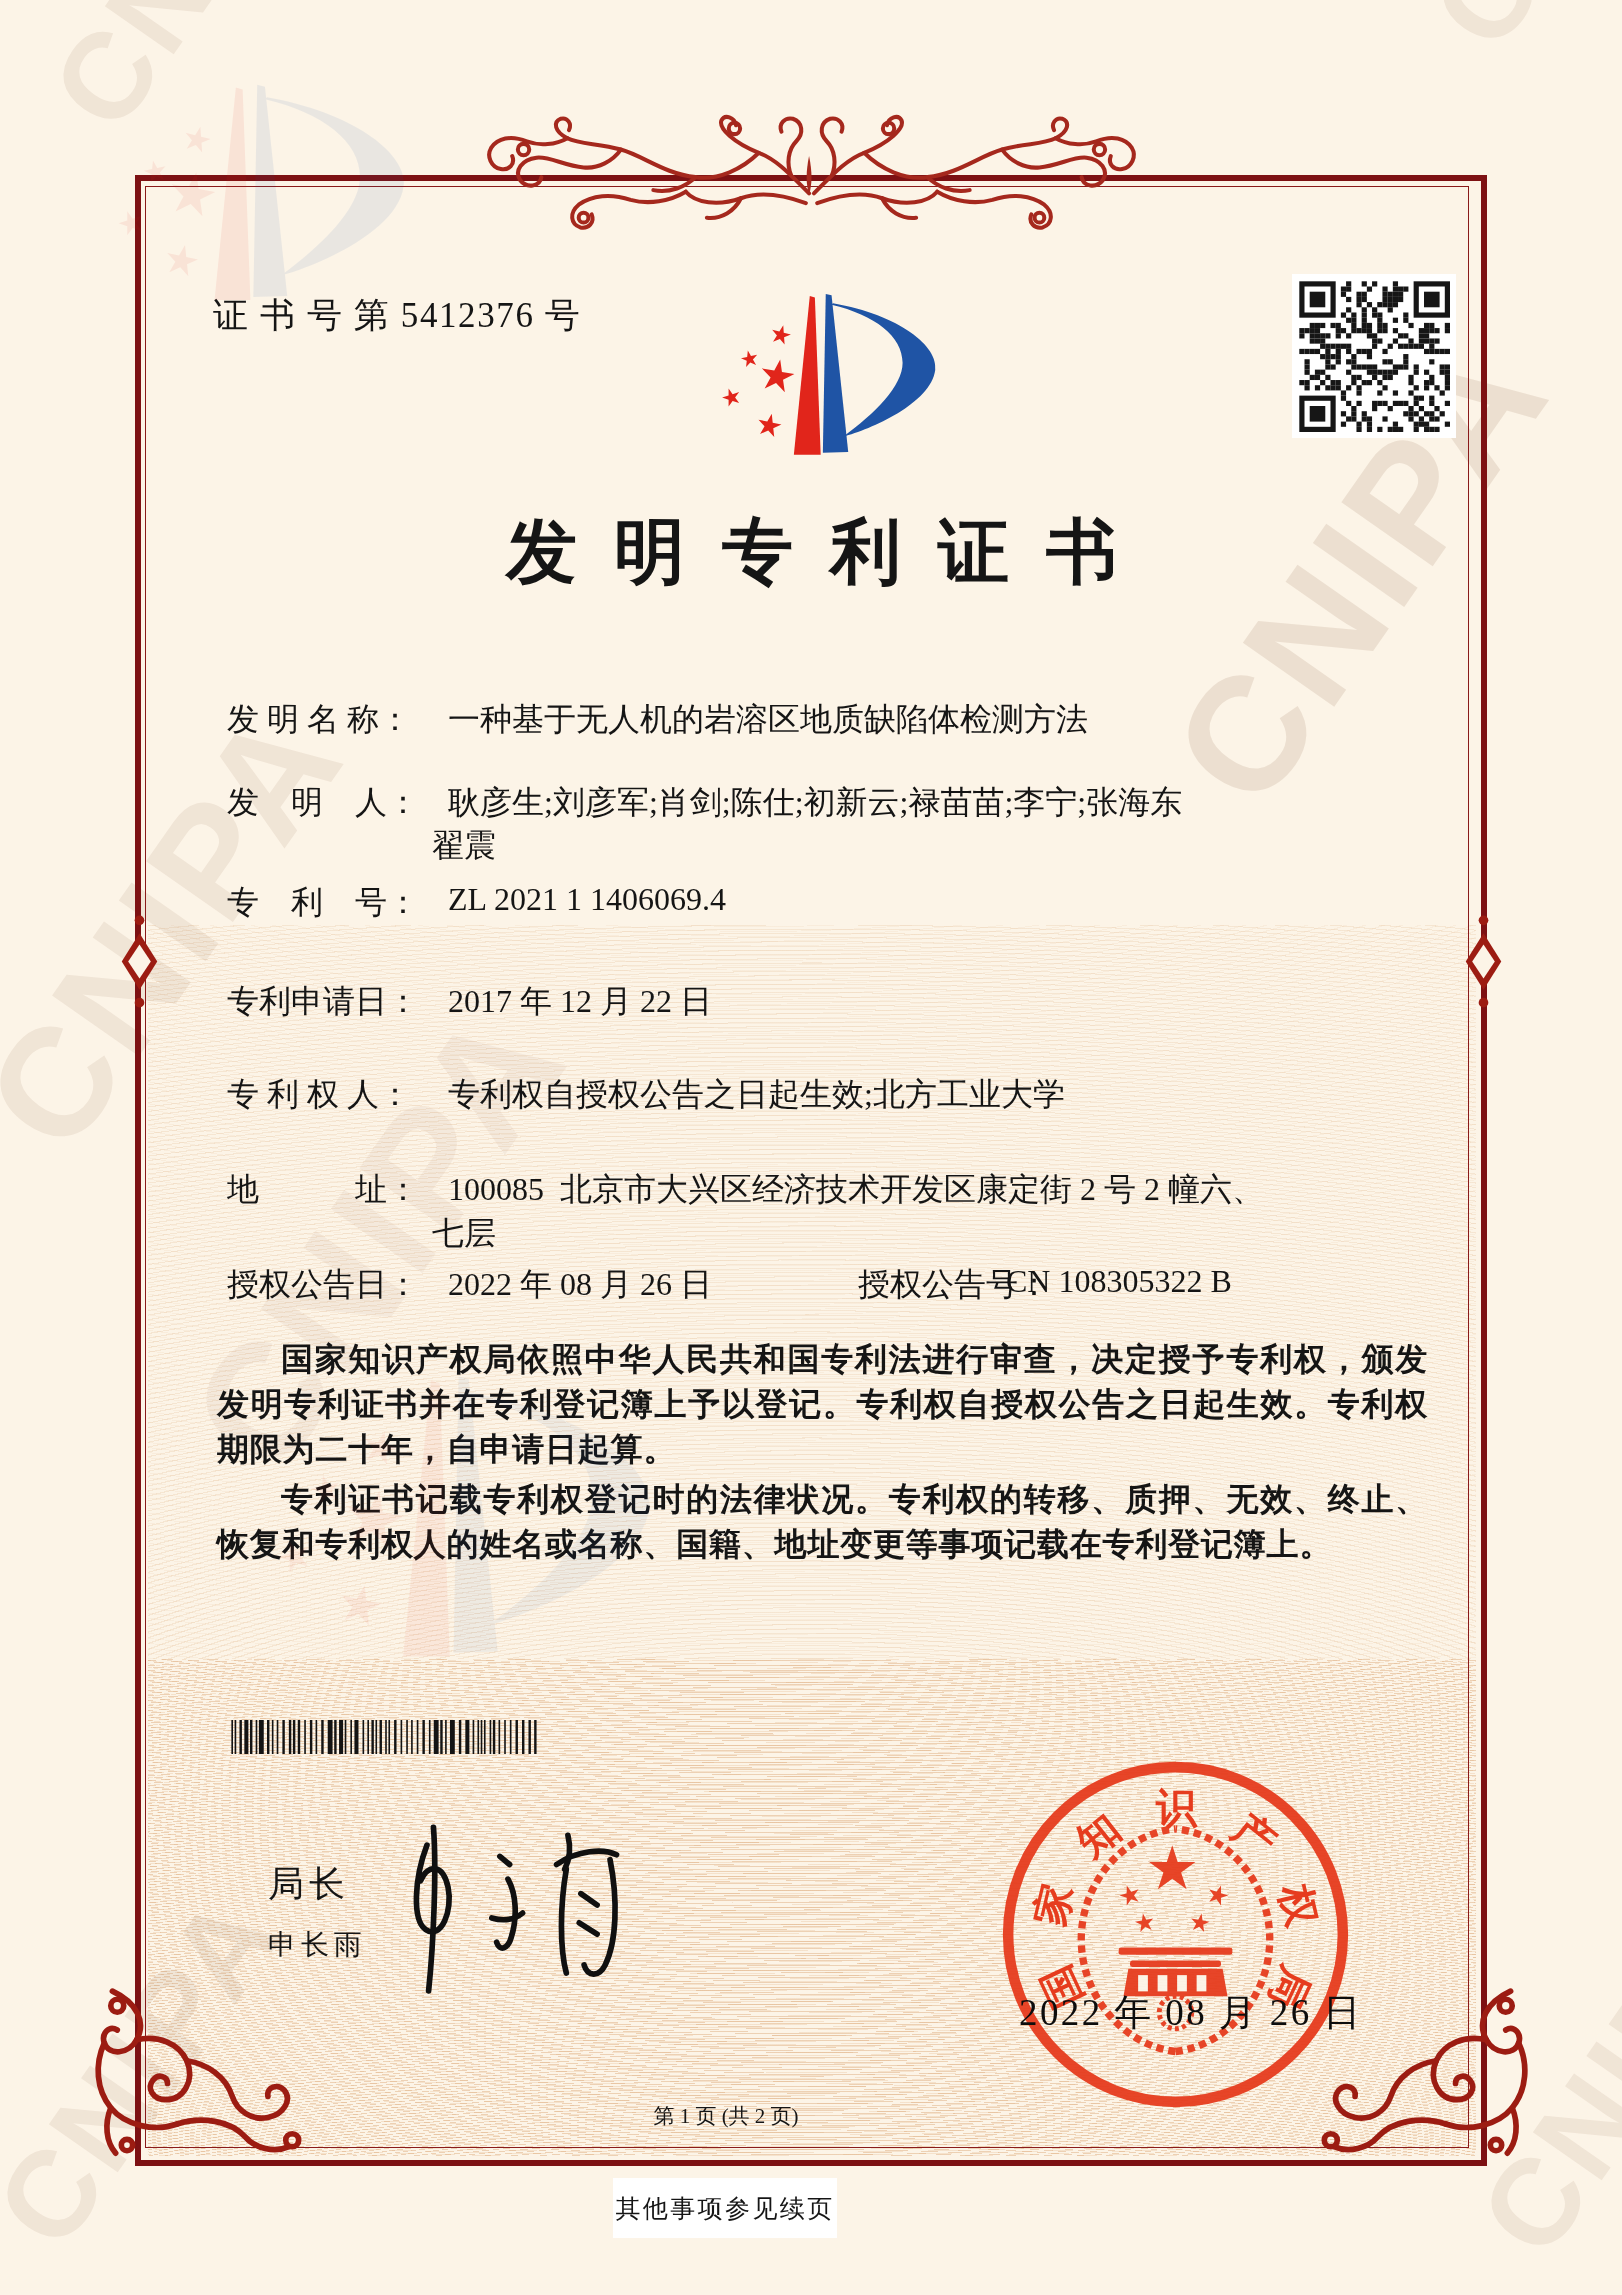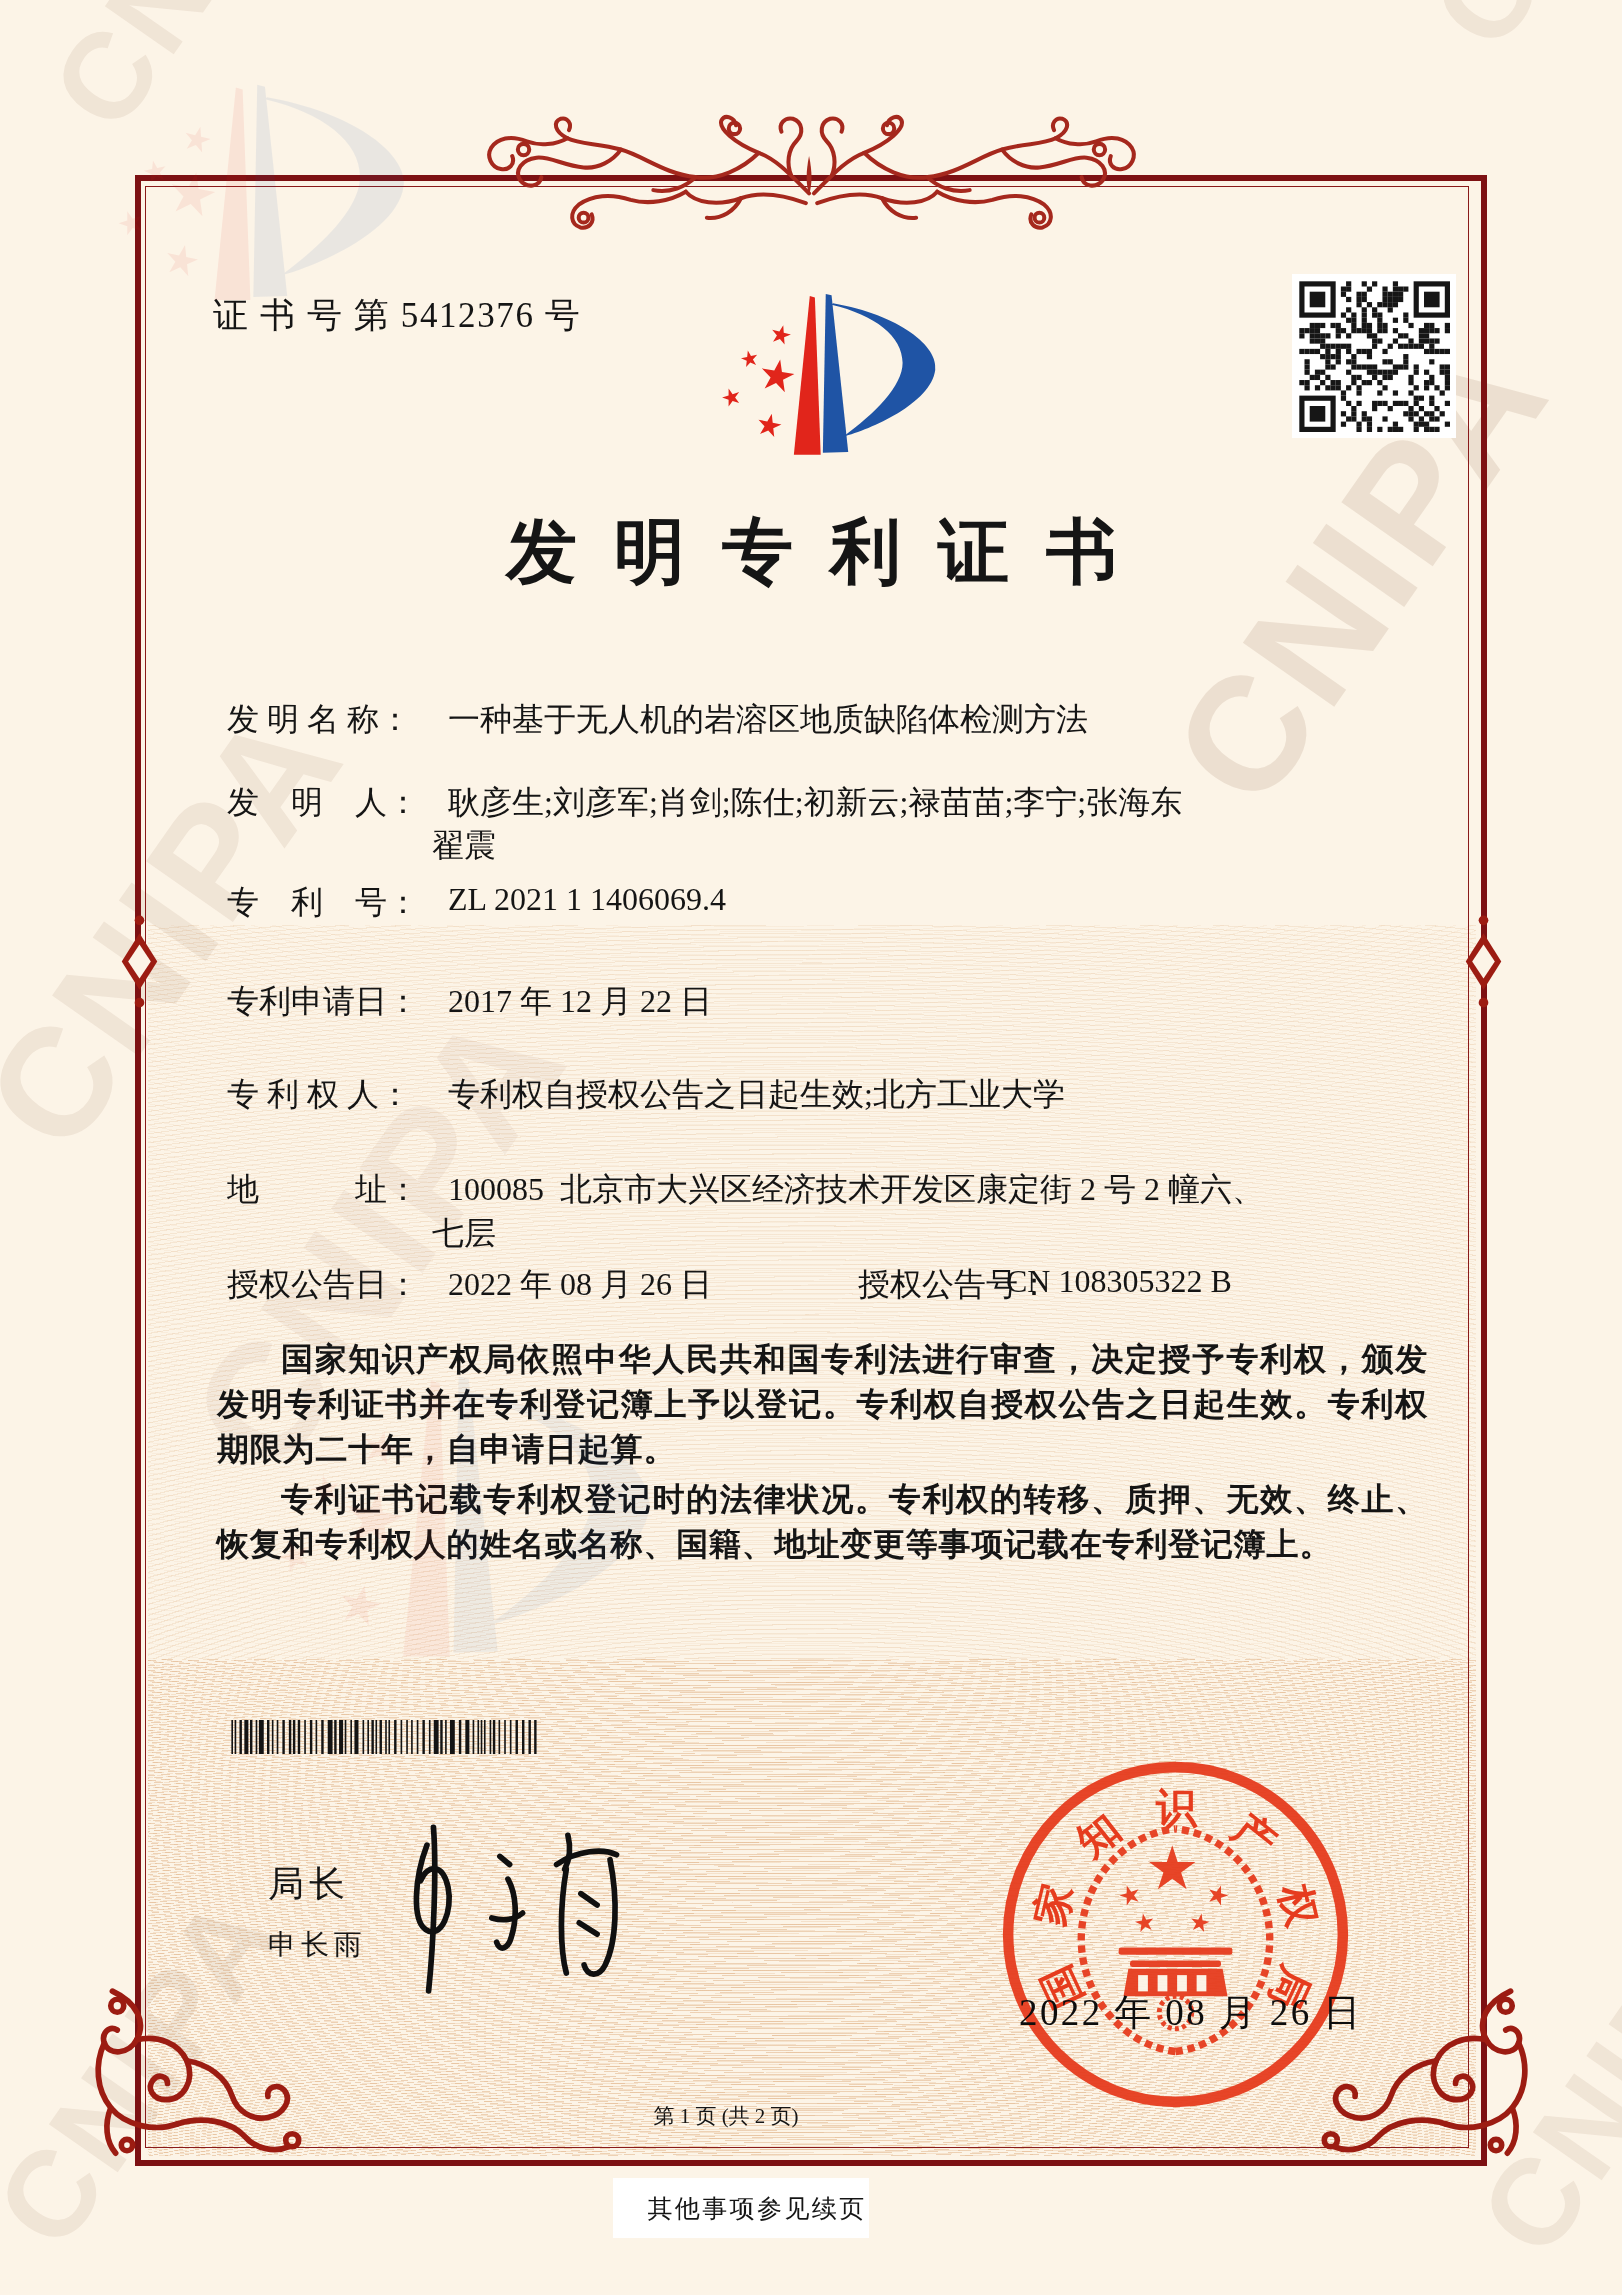--- a/index.html
+++ b/index.html
@@ -36,21 +36,21 @@
   .fvalue2{position:absolute;left:432px;white-space:pre;}
   .flabel2{position:absolute;left:858px;white-space:pre;}
   .fvalue3{position:absolute;left:1006px;white-space:pre;}
   .legal{left:217px;width:1211px;font-size:32px;line-height:45px;text-align:justify;
          text-indent:2em;letter-spacing:0.8px;font-weight:bold;}
   .sig-title{left:268px;top:1860px;font-size:36px;letter-spacing:4.9px;}
   .sig-name{left:268px;top:1926px;font-size:28px;letter-spacing:4.9px;}
   .seal-date{left:1019px;top:1988px;font-size:37px;letter-spacing:2.4px;color:#0d0d0d;z-index:9;}
   .page-no{left:568px;top:2102px;width:316px;text-align:center;font-size:21px;z-index:8;}
   .note-strip{left:613px;top:2178px;width:224px;height:60px;background:#ffffff;
-              display:flex;align-items:center;justify-content:center;z-index:5;padding-left:32px;}
+              display:flex;align-items:center;justify-content:center;z-index:5;}
   .note-text{font-size:25px;letter-spacing:2.4px;}
 
   
   .seal{left:1000px;top:1759px;width:351px;height:351px;z-index:7;opacity:.95;}
   .seal-orgwrap{left:1176px;top:1934px;width:0;height:0;z-index:8;}
   .seal-ch{position:absolute;left:0;top:0;font-size:41px;font-weight:bold;color:#e63c1e;
            transform-origin:0 0;white-space:pre;}
   .qrbox{left:1292px;top:274px;width:164px;height:164px;background:#fff;z-index:4;}
   .barcode{left:231px;top:1720px;z-index:4;}
 </style>

